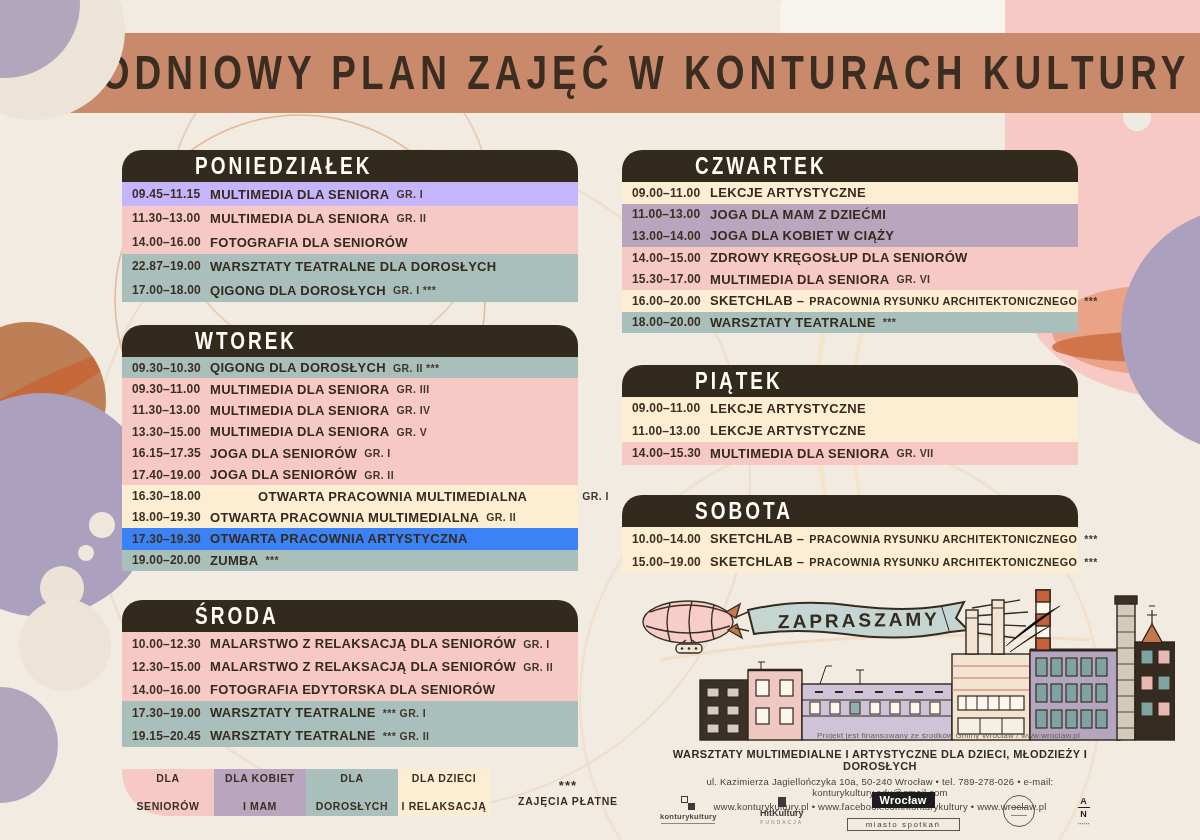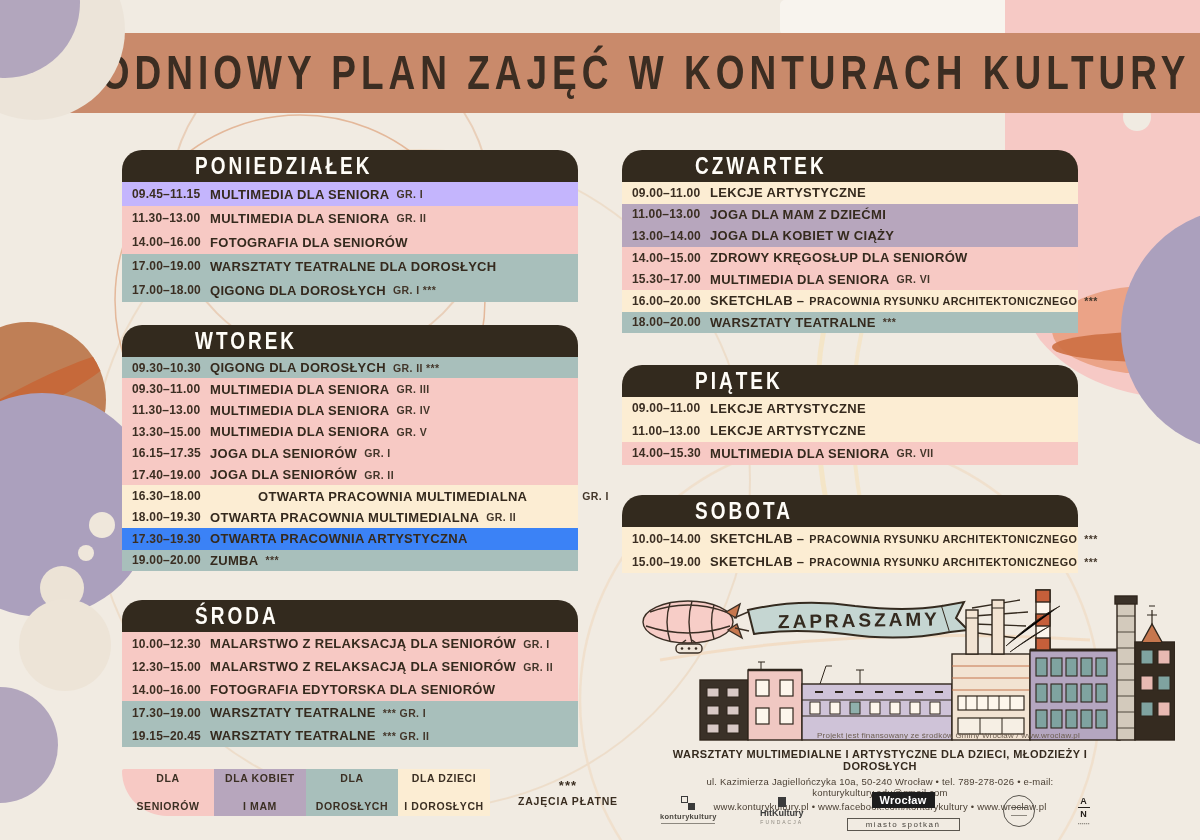--- a/index.html
+++ b/index.html
@@ -144,21 +144,21 @@
       <div class="row" style="background: rgb(247, 201, 196);">
         <span class="time">11.30–13.00</span>
         <span class="name">MULTIMEDIA DLA SENIORA</span>
         <span class="small">GR. II</span>
       </div>
       <div class="row" style="background: rgb(247, 201, 196);">
         <span class="time">14.00–16.00</span>
         <span class="name">FOTOGRAFIA DLA SENIORÓW</span>
       </div>
       <div class="row" style="background: rgb(168, 191, 187);">
-        <span class="time">17.00–19.00</span>
+        <span class="time">22.87–19.00</span>
         <span class="name">WARSZTATY TEATRALNE DLA DOROSŁYCH</span>
       </div>
       <div class="row" style="background: rgb(168, 191, 187);">
         <span class="time">17.00–18.00</span>
         <span class="name">QIGONG DLA DOROSŁYCH</span>
         <span class="small">GR. I ***</span>
       </div>
     </div>
 </section>
 <section class="day" id="d1">
@@ -336,21 +336,21 @@
       <div class="swatch" style="background: rgb(183, 166, 189);">
         <span>DLA KOBIET</span>
         <span>I MAM</span>
       </div>
       <div class="swatch" style="background: rgb(168, 191, 187);">
         <span>DLA</span>
         <span>DOROSŁYCH</span>
       </div>
       <div class="swatch" style="background: rgb(252, 237, 211);">
         <span>DLA DZIECI</span>
-        <span>I DOROSŁYCH</span>
+        <span>I RELAKSACJĄ</span>
       </div>
     </div>
   <div id="legend-paid">
     <span class="stars">***</span>
     <span class="lbl">ZAJĘCIA PŁATNE</span>
   </div>
 </div>
 
 <svg id="illustration" width="545" height="163" viewBox="0 0 545 163">
 

